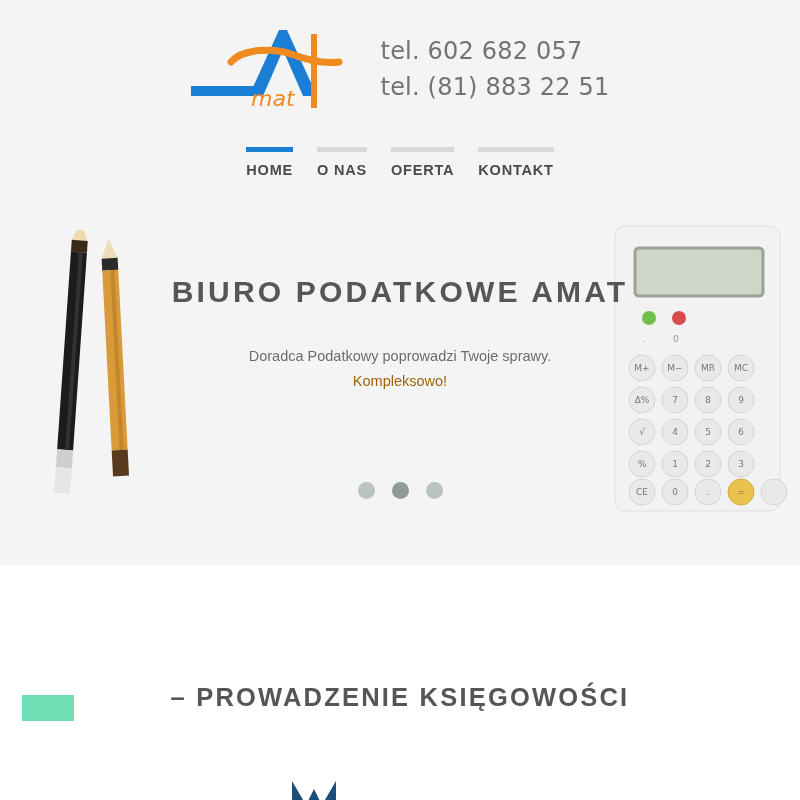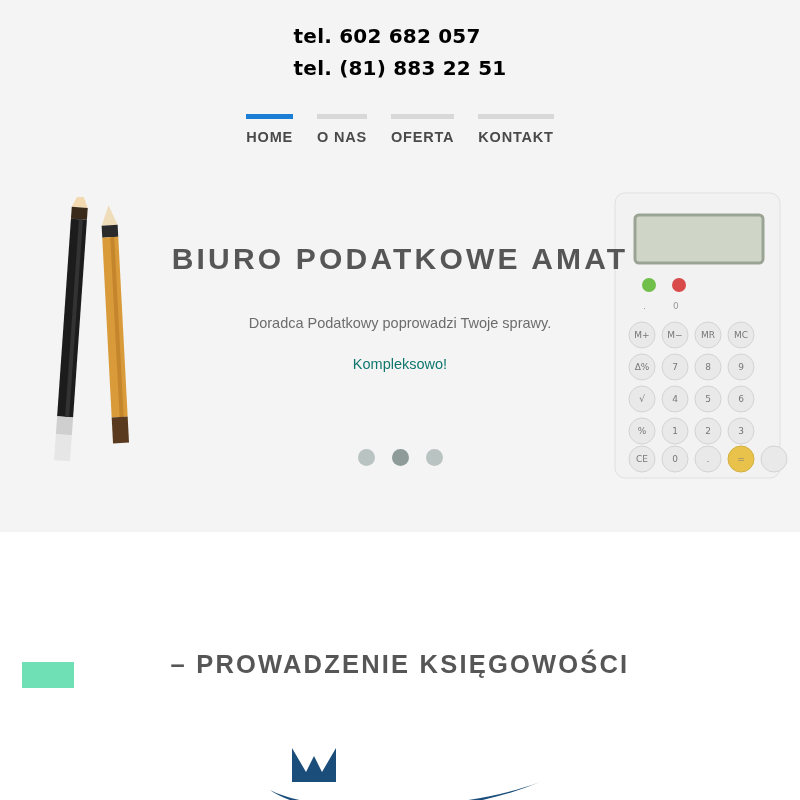--- a/index.html
+++ b/index.html
@@ -31,25 +31,25 @@
     position: relative;
   }
   .logo svg { display: block; }
   .phones {
     display: flex;
     flex-direction: column;
     gap: 8px;
     padding-top: 6px;
   }
   .phone {
-    font-size: 20px;
-    color: #000000;
+    font-size: 24px;
+    color: #737373;
     letter-spacing: 0.2px;
     font-family: "DejaVu Sans", sans-serif;
-    font-weight: 700;
+    font-weight: 400;
   }
 
   
   .nav {
     display: flex;
     justify-content: center;
     gap: 0px;
     padding: 14px 0 26px 0;
   }
   .nav-item {
@@ -97,23 +97,23 @@
     letter-spacing: 3.2px;
     text-align: right;
   }
   .hero-sub {
     margin-top: 39px;
     font-size: 14.5px;
     color: #6c6c6c;
     text-align: right;
   }
   .hero-sub2 {
-    margin-top: 25px;
+    margin-top: 9px;
     font-size: 14.5px;
-    color: #0f766e;
+    color: #a16207;
     text-align: center;
   }
   .dots {
     position: absolute;
     bottom: 66px;
     left: 0; right: 0;
     display: flex;
     justify-content: center;
     gap: 17px;
   }
@@ -163,20 +163,33 @@
   }
 </style>
 </head>
 <body>
 
 <div class="page">
 
   <div class="header">
     <div class="header-top">
 
+      <div class="logo">
+        <svg width="160" height="95" viewBox="0 0 160 95" xmlns="http://www.w3.org/2000/svg">
+
+          <path d="M58 78 L88 12 L96 12 L126 78 L112 78 L92 32 L72 78 Z" fill="#1a7fd4"></path>
+
+          <rect x="2" y="68" width="86" height="10" fill="#1a7fd4" transform="skewX(-14)"></rect>
+
+          <path d="M40 44 C52 30, 84 30, 100 36 C116 42, 132 46, 148 44" stroke="#f08a1e" stroke-width="7" fill="none" stroke-linecap="round"></path>
+
+          <rect x="120" y="16" width="6" height="74" fill="#f08a1e"></rect>
+          <text x="60" y="88" font-family="DejaVu Sans, sans-serif" font-size="22" fill="#f08a1e" font-style="italic">mat</text>
+        </svg>
+      </div>
 
       <div class="phones">
         <div class="phone">tel. 602 682 057</div>
         <div class="phone">tel. (81) 883 22 51</div>
       </div>
     </div>
 
     <nav class="nav">
       <div class="nav-item active">
         <span class="nav-bar"></span>

